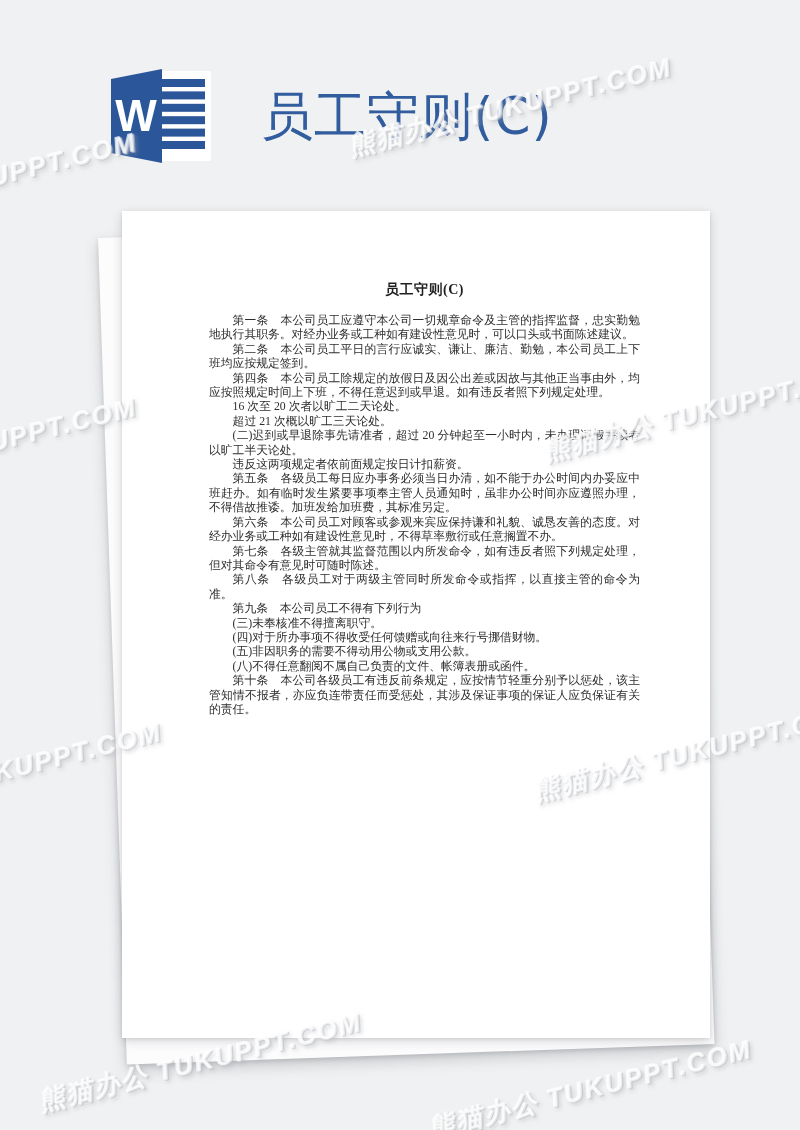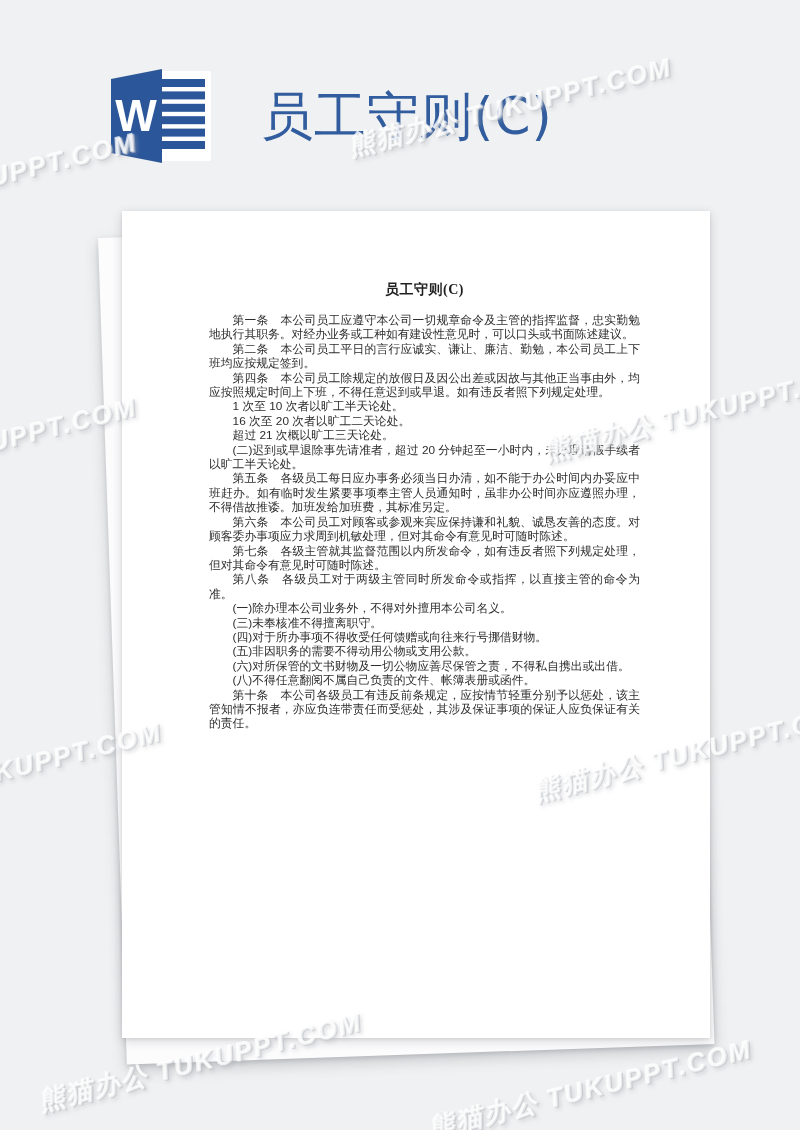--- a/index.html
+++ b/index.html
@@ -62,21 +62,21 @@
     letter-spacing: 0.5px;
   }
   .doc-body { color: #2d2d2d; }
   .doc-body p.para {
     margin: 0; padding: 0;
     font-size: 11.8px;
     line-height: 14.4px;
     text-indent: 2em;
     text-align: justify;
     color: #2d2d2d;
-    font-family: Liberation Sans, sans-serif;
+    font-family: Liberation Serif, serif;
   }
 
   
   .wm-layer { position: absolute; inset: 0; z-index: 5; pointer-events: none; }
   .wm {
     position: absolute;
     white-space: nowrap;
     font-size: 26px;
     font-weight: 700;
     letter-spacing: 2px;
@@ -103,33 +103,32 @@
 <div class="stage">
 
   <div class="paper paper-back"></div>
 
   <div class="paper paper-front">
     <h2 class="doc-title">员工守则(C)</h2>
     <div class="doc-body">
         <p class="para">第一条　本公司员工应遵守本公司一切规章命令及主管的指挥监督，忠实勤勉地执行其职务。对经办业务或工种如有建设性意见时，可以口头或书面陈述建议。</p>
         <p class="para">第二条　本公司员工平日的言行应诚实、谦让、廉洁、勤勉，本公司员工上下班均应按规定签到。</p>
         <p class="para">第四条　本公司员工除规定的放假日及因公出差或因故与其他正当事由外，均应按照规定时间上下班，不得任意迟到或早退。如有违反者照下列规定处理。</p>
-        <p class="para">1 次至 10 次者以旷工半天论处。</p>
         <p class="para">16 次至 20 次者以旷工二天论处。</p>
         <p class="para">超过 21 次概以旷工三天论处。</p>
         <p class="para">(二)迟到或早退除事先请准者，超过 20 分钟起至一小时内，未办理请假手续者以旷工半天论处。</p>
+        <p class="para">违反这两项规定者依前面规定按日计扣薪资。</p>
         <p class="para">第五条　各级员工每日应办事务必须当日办清，如不能于办公时间内办妥应中班赶办。如有临时发生紧要事项奉主管人员通知时，虽非办公时间亦应遵照办理，不得借故推诿。加班发给加班费，其标准另定。</p>
-        <p class="para">第六条　本公司员工对顾客或参观来宾应保持谦和礼貌、诚恳友善的态度。对顾客委办事项应力求周到机敏处理，但对其命令有意见时可随时陈述。</p>
+        <p class="para">第六条　本公司员工对顾客或参观来宾应保持谦和礼貌、诚恳友善的态度。对经办业务或工种如有建设性意见时，不得草率敷衍或任意搁置不办。</p>
         <p class="para">第七条　各级主管就其监督范围以内所发命令，如有违反者照下列规定处理，但对其命令有意见时可随时陈述。</p>
         <p class="para">第八条　各级员工对于两级主管同时所发命令或指挥，以直接主管的命令为准。</p>
-        <p class="para">(一)除办理本公司业务外，不得对外擅用本公司名义。</p>
+        <p class="para">第九条　本公司员工不得有下列行为</p>
         <p class="para">(三)未奉核准不得擅离职守。</p>
         <p class="para">(四)对于所办事项不得收受任何馈赠或向往来行号挪借财物。</p>
         <p class="para">(五)非因职务的需要不得动用公物或支用公款。</p>
-        <p class="para">(六)对所保管的文书财物及一切公物应善尽保管之责，不得私自携出或出借。</p>
         <p class="para">(八)不得任意翻阅不属自己负责的文件、帐簿表册或函件。</p>
         <p class="para">第十条　本公司各级员工有违反前条规定，应按情节轻重分别予以惩处，该主管知情不报者，亦应负连带责任而受惩处，其涉及保证事项的保证人应负保证有关的责任。</p>
       </div>
   </div>
 
   <header class="header">
     <svg class="word-icon" viewBox="0 0 110 100" xmlns="http://www.w3.org/2000/svg" aria-hidden="true">
 
       <rect x="48" y="5" width="58" height="90" rx="2" fill="#ffffff"></rect>
 

